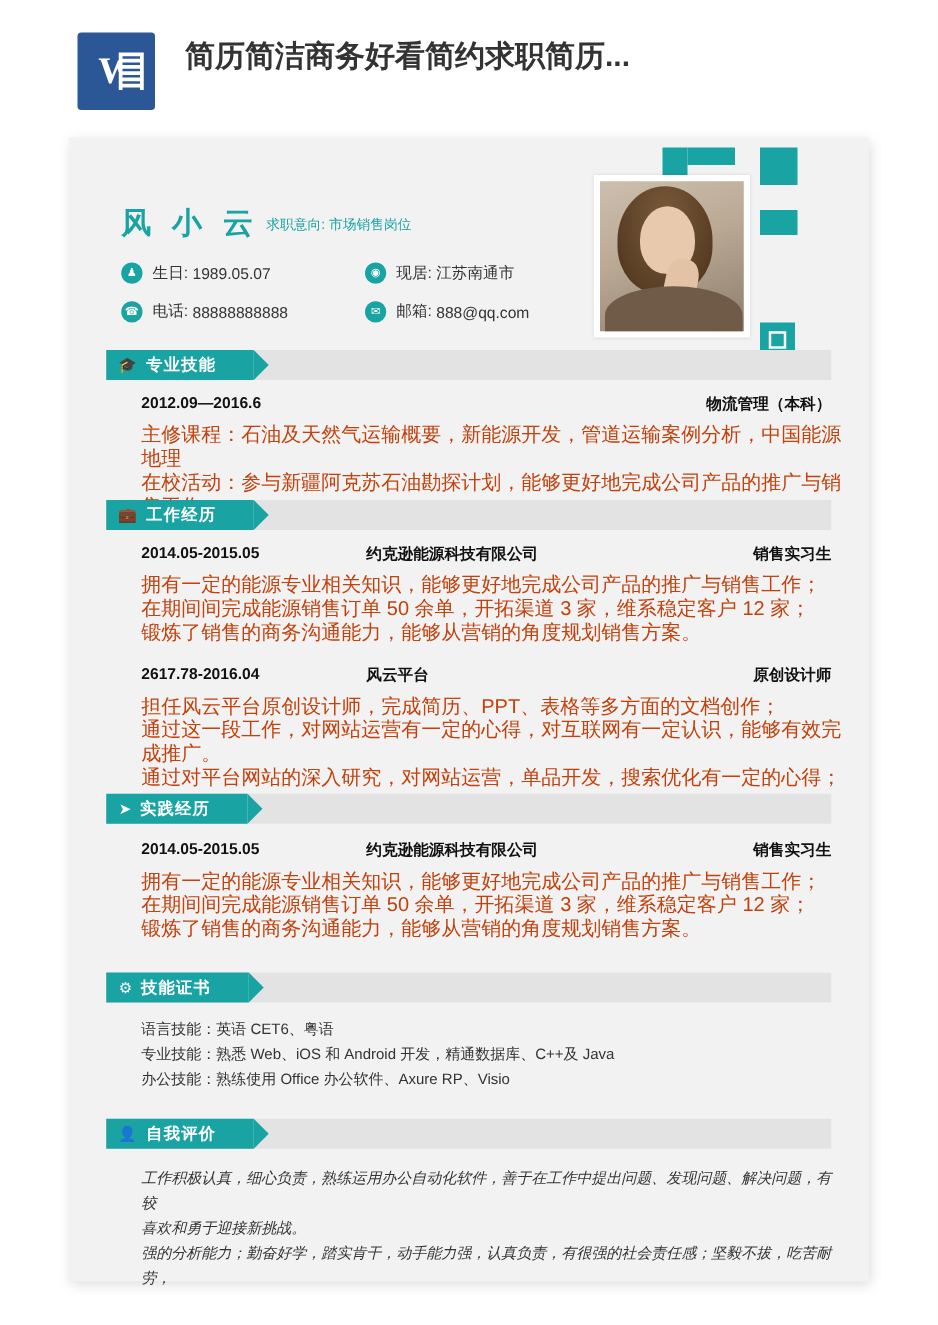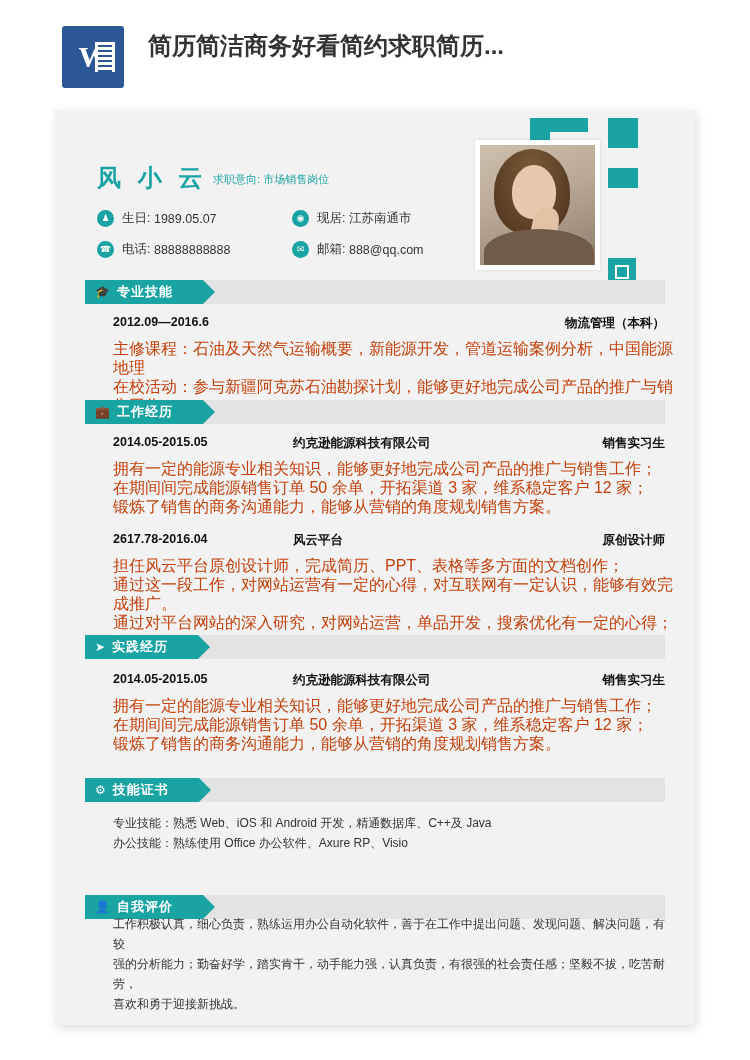--- a/index.html
+++ b/index.html
@@ -338,30 +338,31 @@
       <div class="desc">锻炼了销售的商务沟通能力，能够从营销的角度规划销售方案。</div>
     </div>
 
     <div class="sec" style="top:668px;">
       <div class="tag">
         <span class="ico">⚙</span>
         <span class="txt">技能证书</span>
       </div>
     </div>
     <div class="block skills" style="top:703px;">
+      <div>语言技能：英语 CET6、粤语</div>
       <div>专业技能：熟悉 Web、iOS 和 Android 开发，精通数据库、C++及 Java</div>
       <div>办公技能：熟练使用 Office 办公软件、Axure RP、Visio</div>
     </div>
 
     <div class="sec" style="top:785px;">
       <div class="tag">
         <span class="ico">👤</span>
         <span class="txt">自我评价</span>
       </div>
     </div>
-    <div class="block summary" style="top:804px;">
+    <div class="block summary" style="top:822px;font-style:italic;">
       <div>工作积极认真，细心负责，熟练运用办公自动化软件，善于在工作中提出问题、发现问题、解决问题，有较</div>
+      <div>喜欢和勇于迎接新挑战。</div>
       <div>强的分析能力；勤奋好学，踏实肯干，动手能力强，认真负责，有很强的社会责任感；坚毅不拔，吃苦耐劳，</div>
-      <div>喜欢和勇于迎接新挑战。</div>
     </div>
 
   </div>
 </div>
 
 </body></html>

